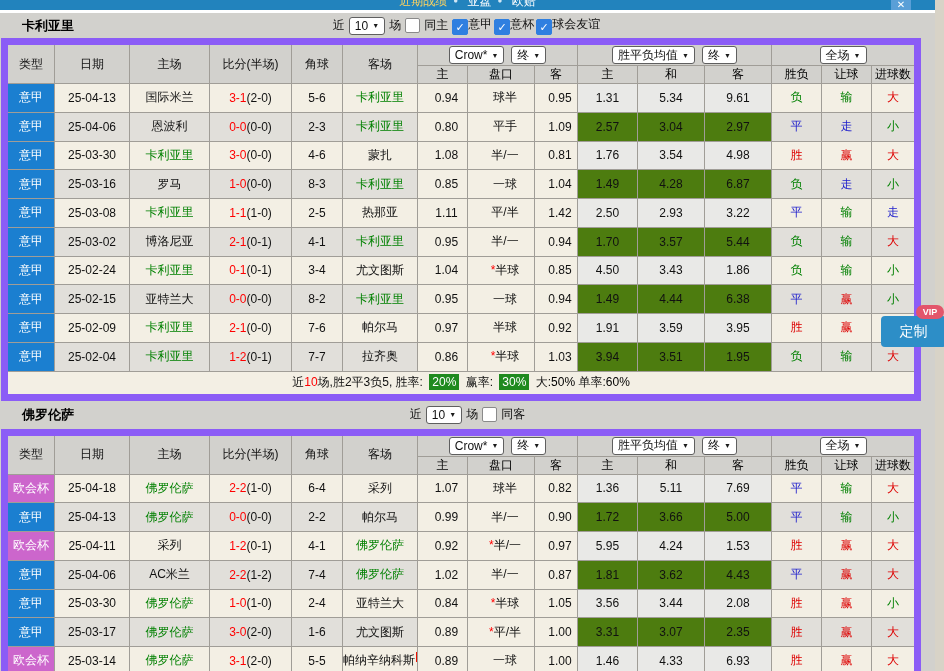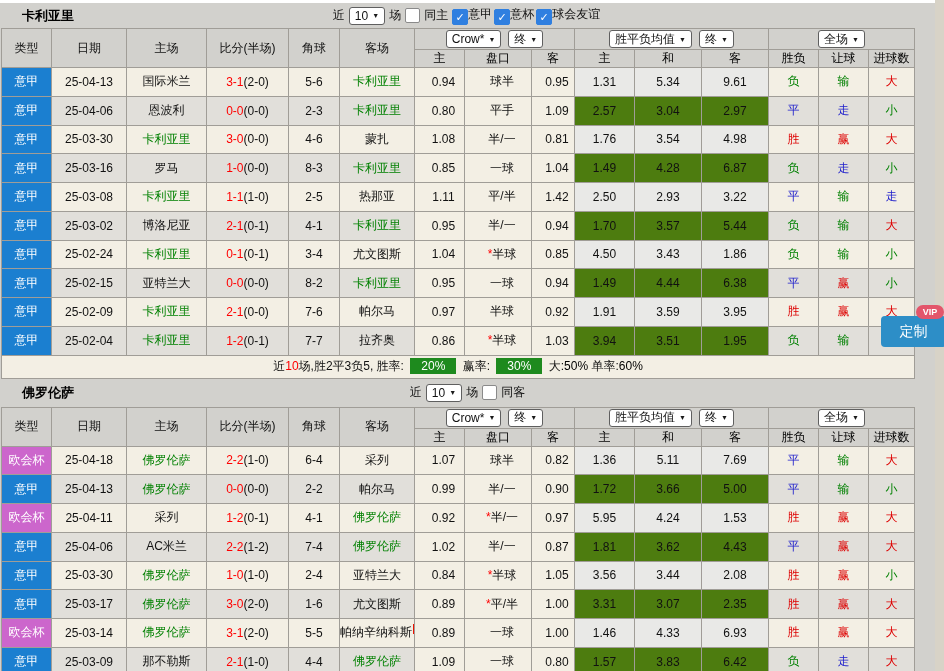--- a/index.html
+++ b/index.html
@@ -26,21 +26,21 @@
   .controls{margin:0 auto;display:flex;align-items:center;gap:4px;white-space:nowrap;}
   .selbox{display:inline-flex;align-items:center;gap:4px;background:#fff;border:1px solid #5f5f5f;
     border-radius:3px;padding:0 5px;height:16px;cursor:pointer;}
   .selbox .caret{font-size:7px;color:#1a1a1a;}
   .cb{display:inline-block;width:14px;height:14px;border-radius:2px;vertical-align:-3px;
     text-align:center;line-height:14px;cursor:pointer;}
   .cb.unchecked{background:#fff;border:1px solid #8a8a8a;width:13px;height:13px;}
   .cb.checked{background:#2f7fe0;border:1px solid #2f7fe0;color:#fff;font-size:11px;font-weight:bold;}
   
   table{border-collapse:collapse;table-layout:fixed;width:913px;margin-left:1px;
-    border:1px solid #8b5cf6;background:#d2d1cd;}
+    border:7px solid #8b5cf6;background:#d2d1cd;}
   td{border:1px solid #a09d97;text-align:center;padding:0;overflow:hidden;white-space:nowrap;}
   tr.ghdr td{height:20px;border-bottom:none;}
   tr.shdr td{height:17px;font-size:12px;color:#000;}
   tr.hspan td{vertical-align:middle;}
   .grpflex{display:flex;align-items:center;justify-content:center;gap:7px;}
   tr.rowdata{height:28.75px;}
   tr.rowdata.odd td{background:#f3efe4;}
   tr.rowdata.even td{background:#e1dfda;}
   tr.rowdata td.g-asian{background:#f3efe4;padding-left:8px;}
   tr.rowdata.odd td.g-euro{background:#e9e9e7;}
@@ -52,33 +52,41 @@
   .sc-ft{color:#ff0000;}
   td.score-cell{cursor:pointer;}
   .star{color:#ff0000;}
   .c-red{color:#dd0000;}
   .c-blue{color:#2222cc;}
   .c-green{color:#008000;}
   sup.badge1{background:#ee1100;color:#fff;font-size:9px;padding:0 2px;margin-left:1px;vertical-align:4px;}
   tr.summary td{height:22px;background:#f3efe4;border:1px solid #a09d97;}
   .sum-red{color:#ff0000;}
   .sum-blue{color:#000000;margin-top:33px;}
-  .pctbadge{display:inline-block;background:#1e8a1e;color:#fff;padding:1px 11px;margin:0 3px;}
+  .pctbadge{display:inline-block;background:#1e8a1e;color:#fff;padding:1px 3px;margin:0 3px;}
   
   .vipbtn{position:absolute;left:881px;top:316px;width:65px;height:31px;background:#2d8ec7;
     border-radius:4px;color:#fff;font-size:14px;display:flex;align-items:center;justify-content:center;
     cursor:pointer;z-index:5;}
   .vipbadge{position:absolute;left:916px;top:305px;width:28px;height:14px;background:#e3556b;
     border-radius:8px;color:#fff;font-size:9px;font-weight:bold;line-height:14px;text-align:center;z-index:6;}
 </style>
 </head>
 <body>
 
 <div class="panel">
 
+  <div class="topbar">
+    <div class="tabs">
+      <span class="tab active">近期战绩</span><span class="dot">●</span>
+      <span class="tab">亚盘</span><span class="dot">●</span>
+      <span class="tab">欧赔</span>
+    </div>
+    <span class="close">✕</span>
+  </div>
   <div class="topgap"></div>
 
   <div class="sechdr">
     <span class="sec-title">卡利亚里</span>
     <div class="controls">
       <span>近</span>
       <span class="selbox">
           <span>10</span>
           <span class="caret">▼</span>
         </span>

